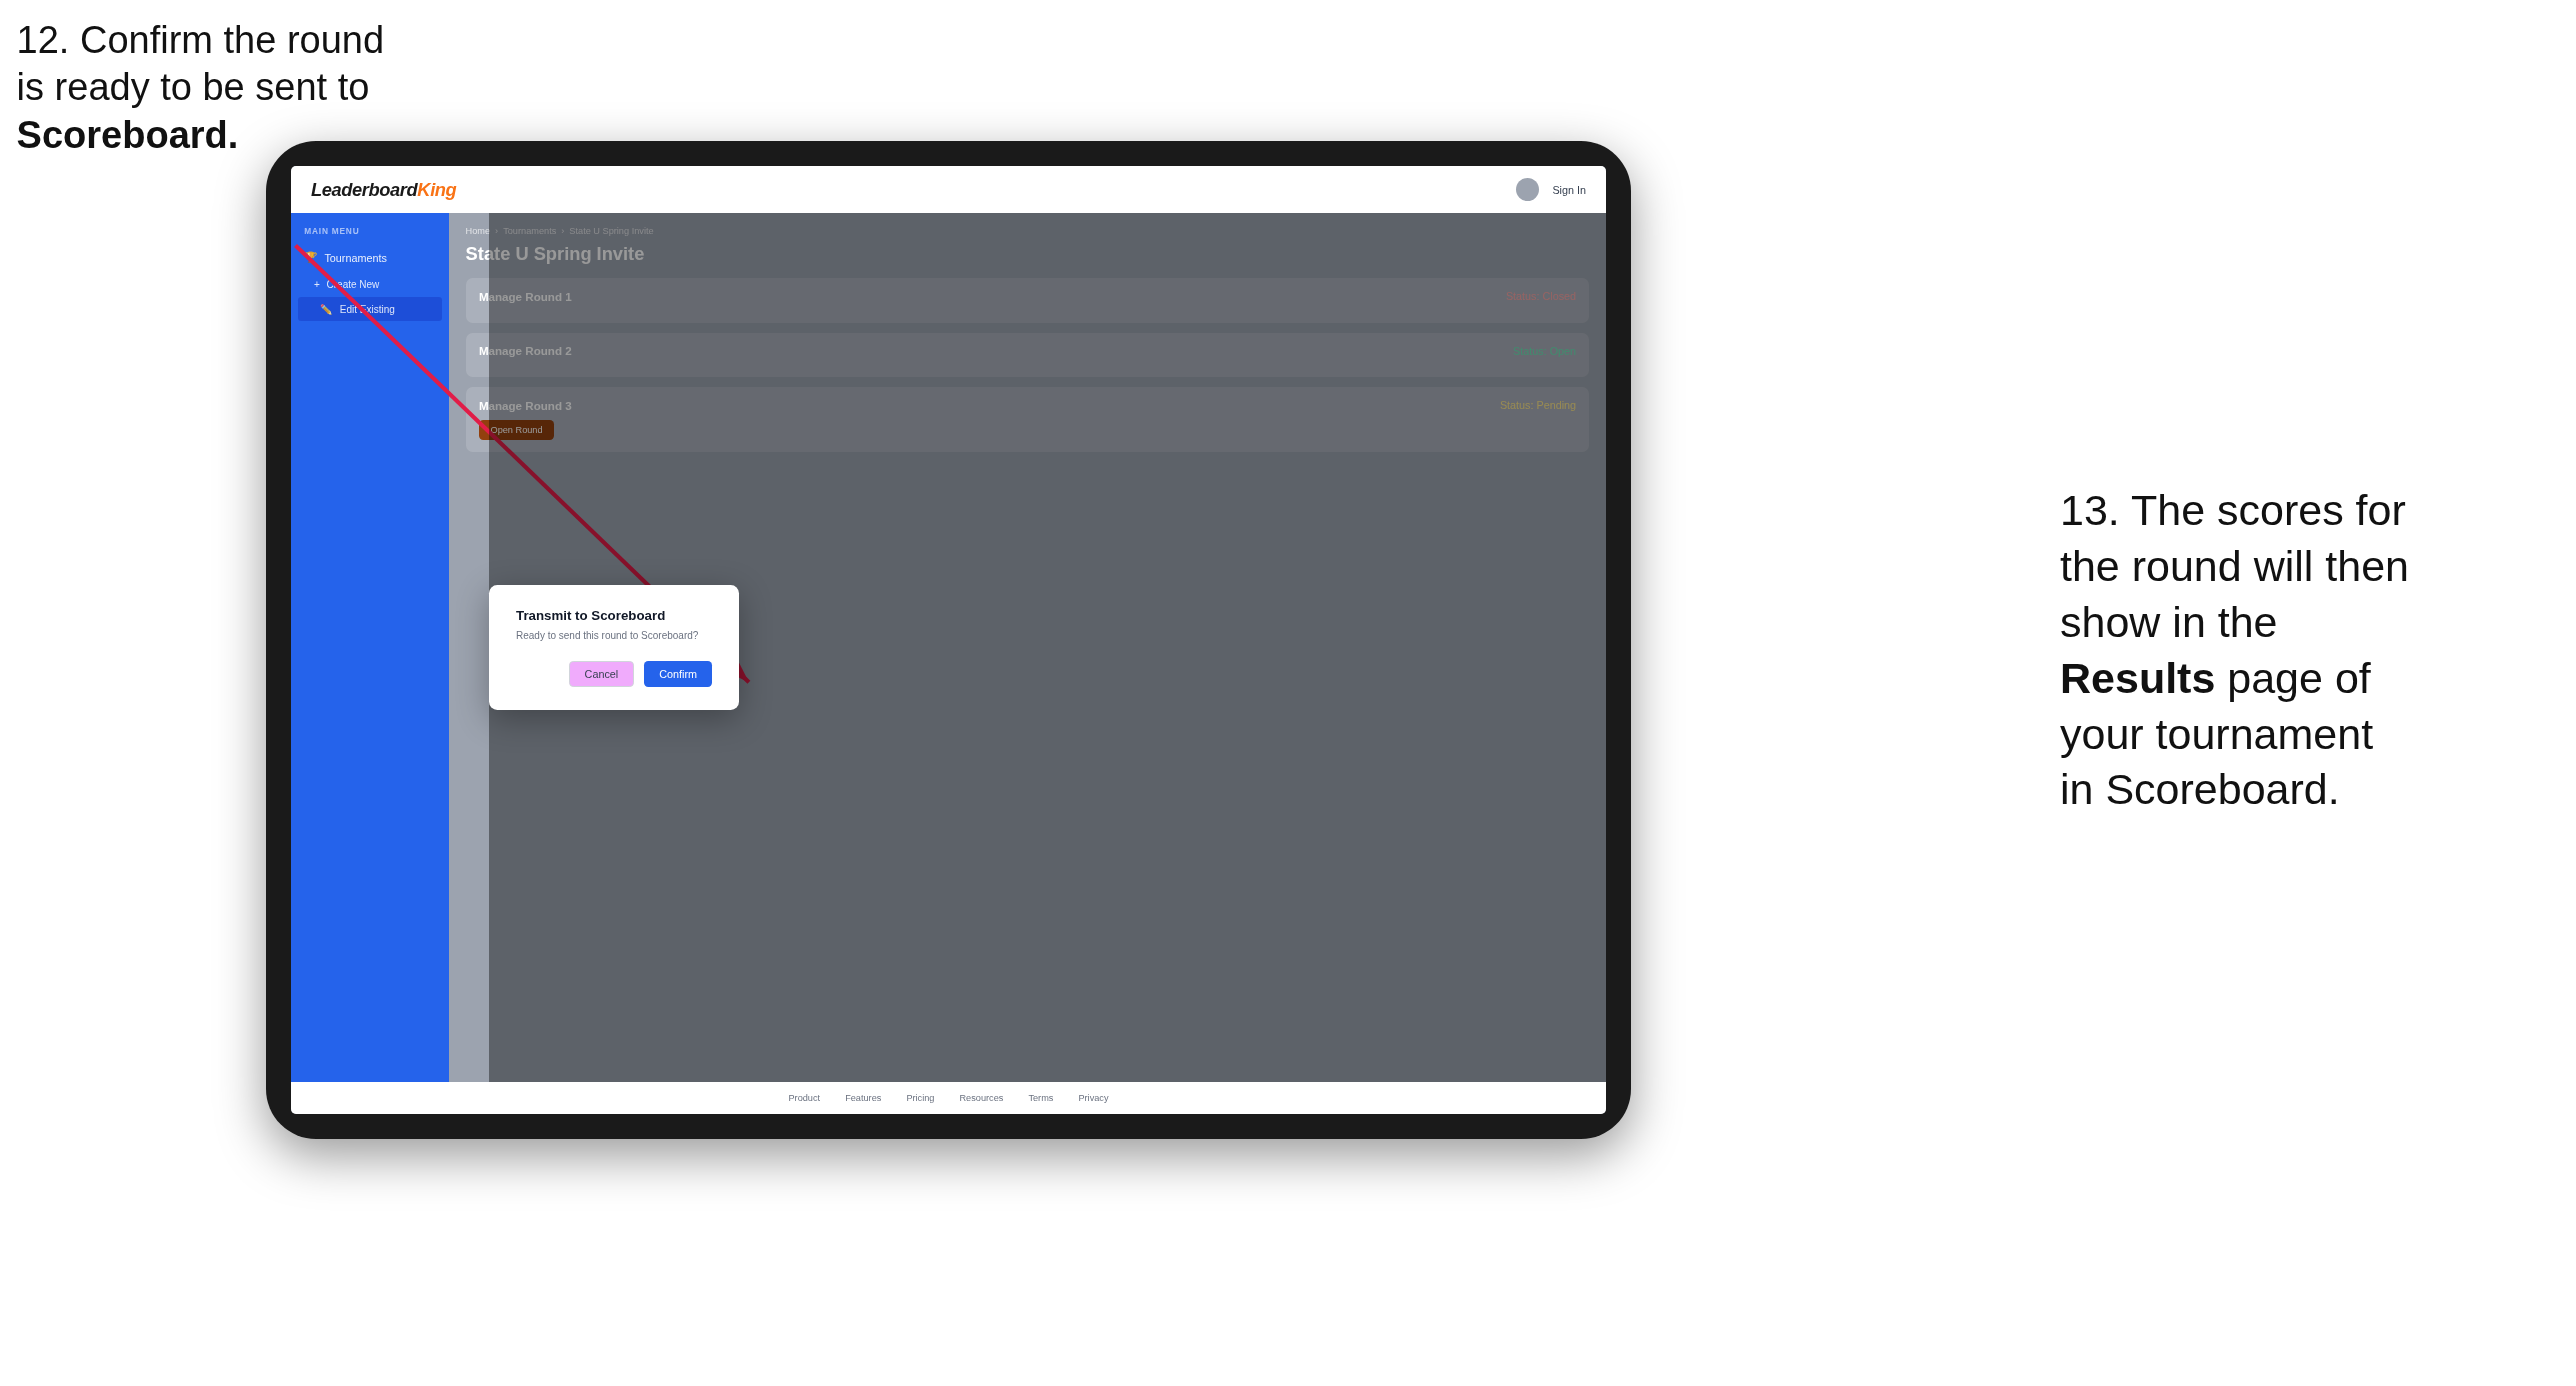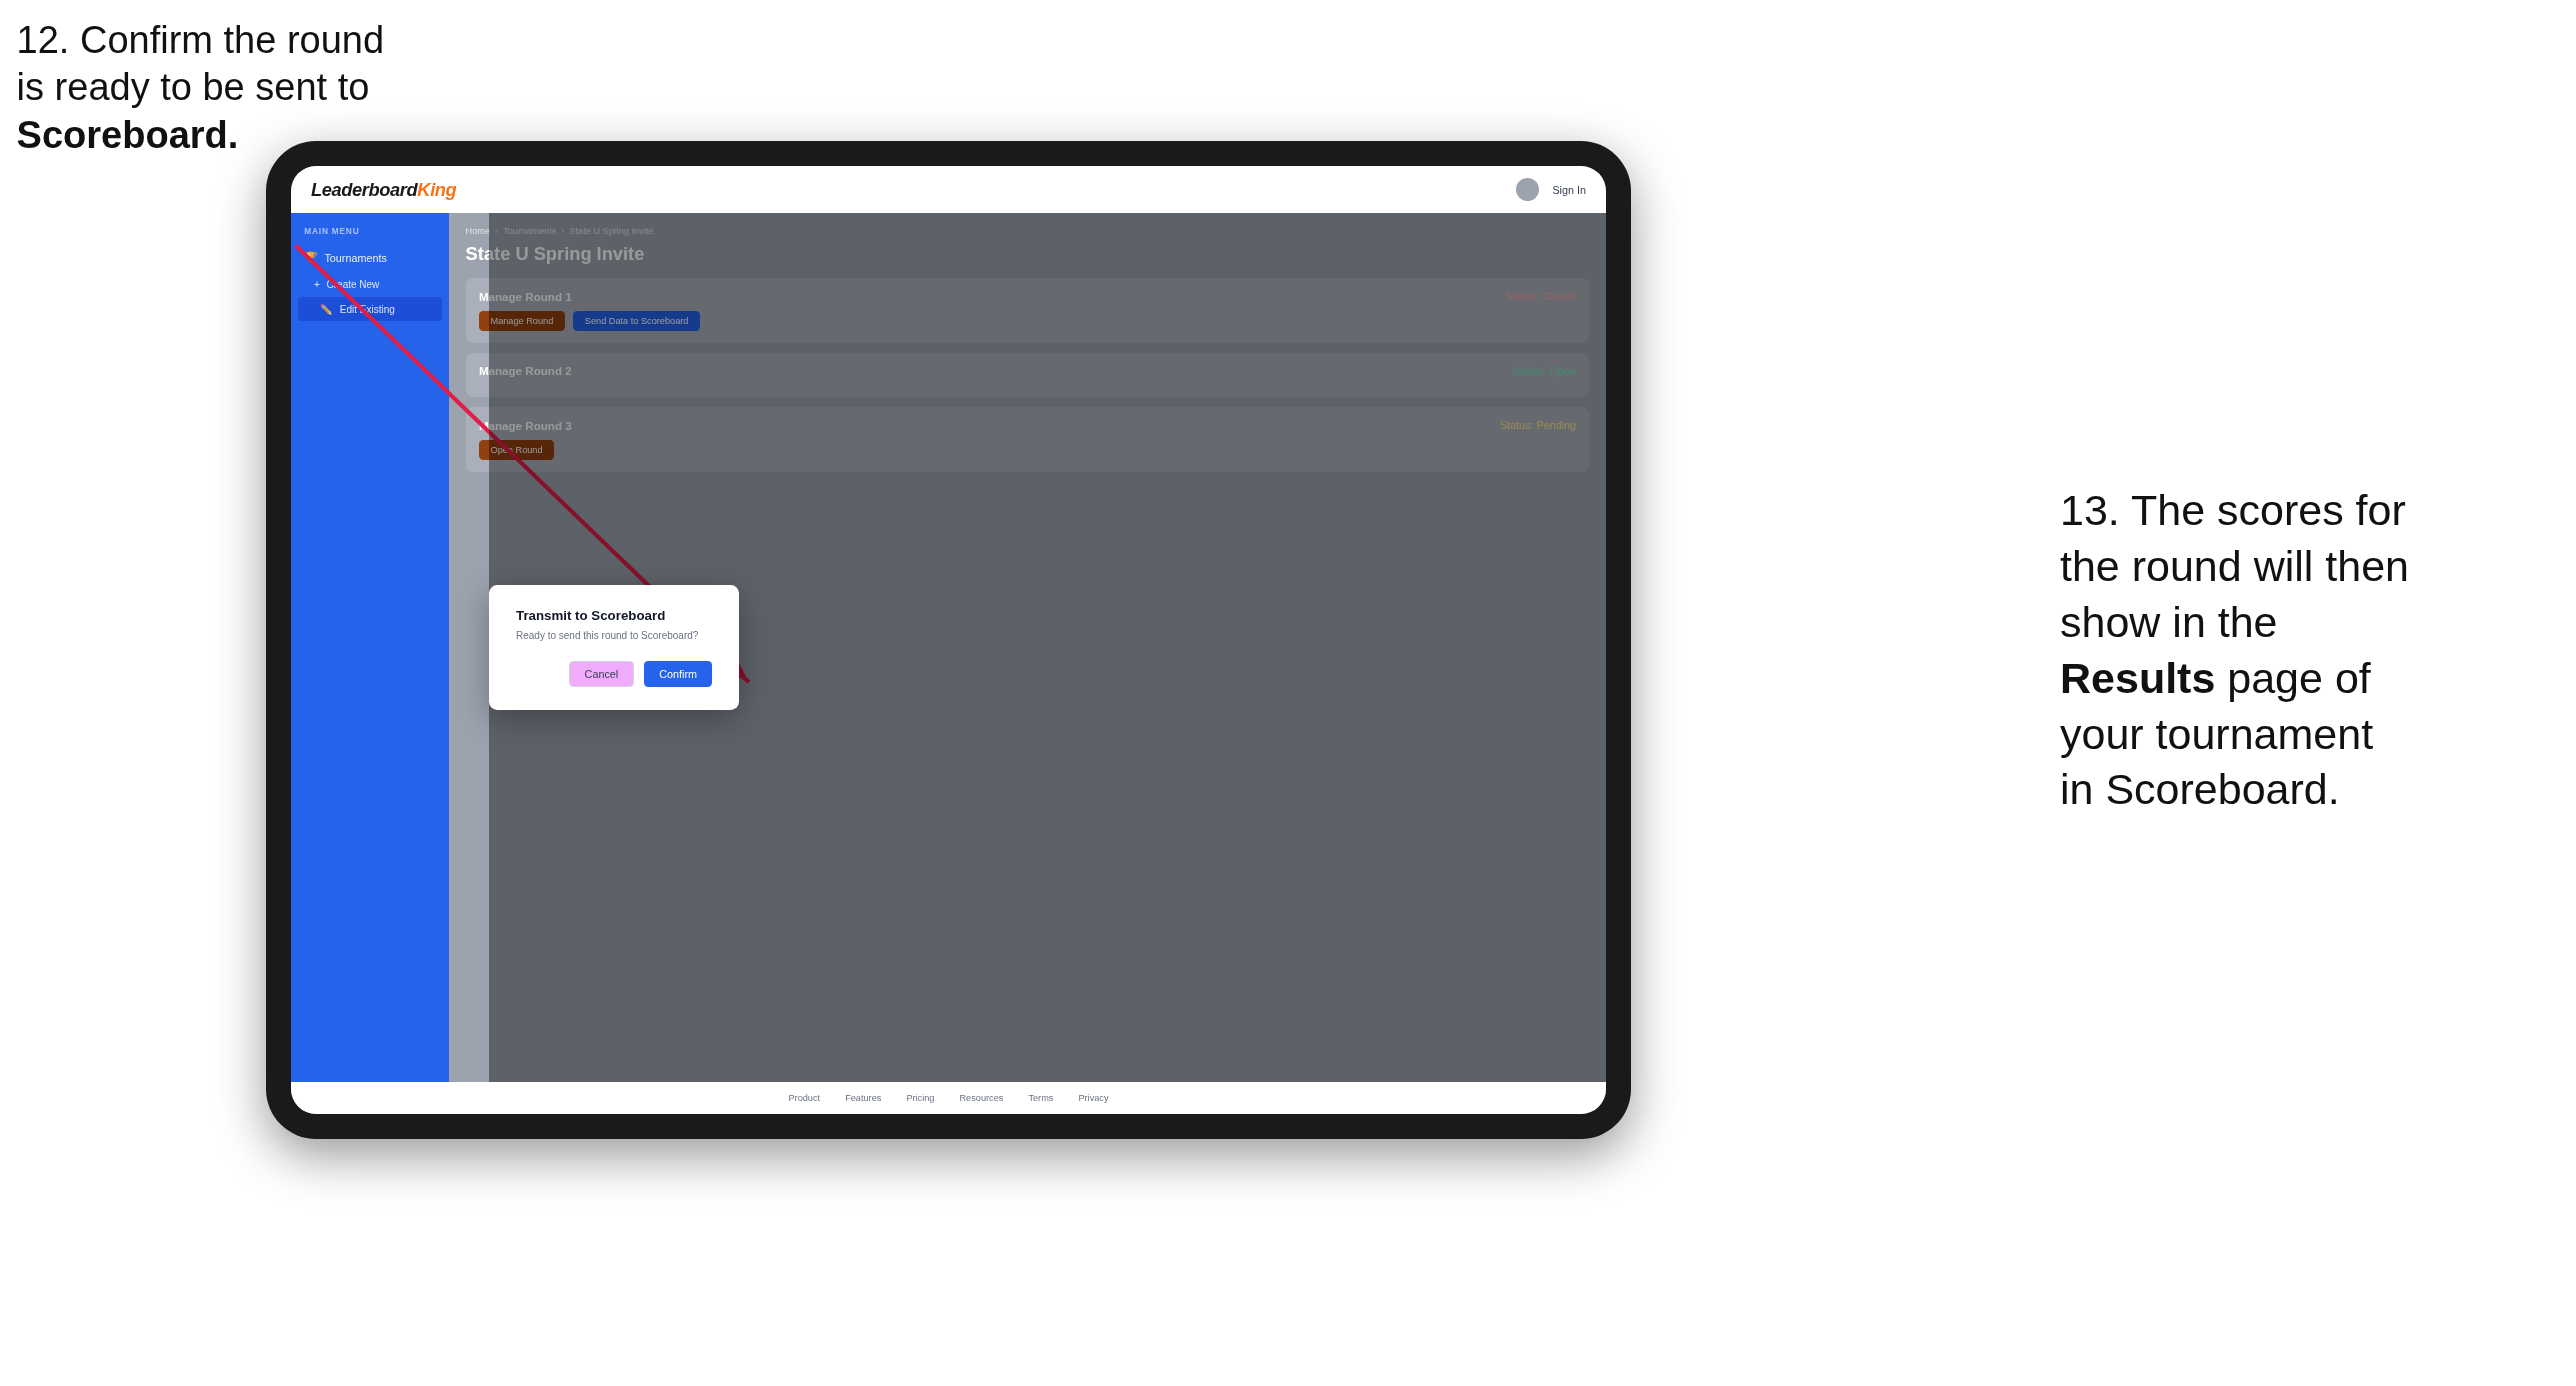--- a/index.html
+++ b/index.html
@@ -62,21 +62,21 @@
       background: #1a1a1a;
       border-radius: 50px;
       padding: 25px;
       box-shadow: 0 16.6px 50px rgba(0,0,0,0.4);
     }
 
     .tablet-screen {
       width: 100%;
       height: 100%;
       background: #6b7280;
-      border-radius: 25px;
+      border-radius: 5px;
       overflow: hidden;
       position: relative;
       display: flex;
       flex-direction: column;
     }
 
     
     .top-nav {
       background: #ffffff;
       height: 47px;
@@ -421,24 +421,20 @@
         <div class="page-title">State U Spring Invite</div>
 
         <div class="round-card">
           <div class="round-header">
             <span class="round-title">Manage Round 1</span>
             <span class="status-text status-closed">
               <span>Status:</span>
               <span>Closed</span>
             </span>
           </div>
-          <div class="round-actions">
-            <button class="btn-brown">Manage Round</button>
-            <button class="btn-blue">Send Data to Scoreboard</button>
-          </div>
         </div>
 
         <div class="round-card">
           <div class="round-header">
             <span class="round-title">Manage Round 2</span>
             <span class="status-text status-open">
               <span>Status:</span>
               <span>Open</span>
             </span>
           </div>

